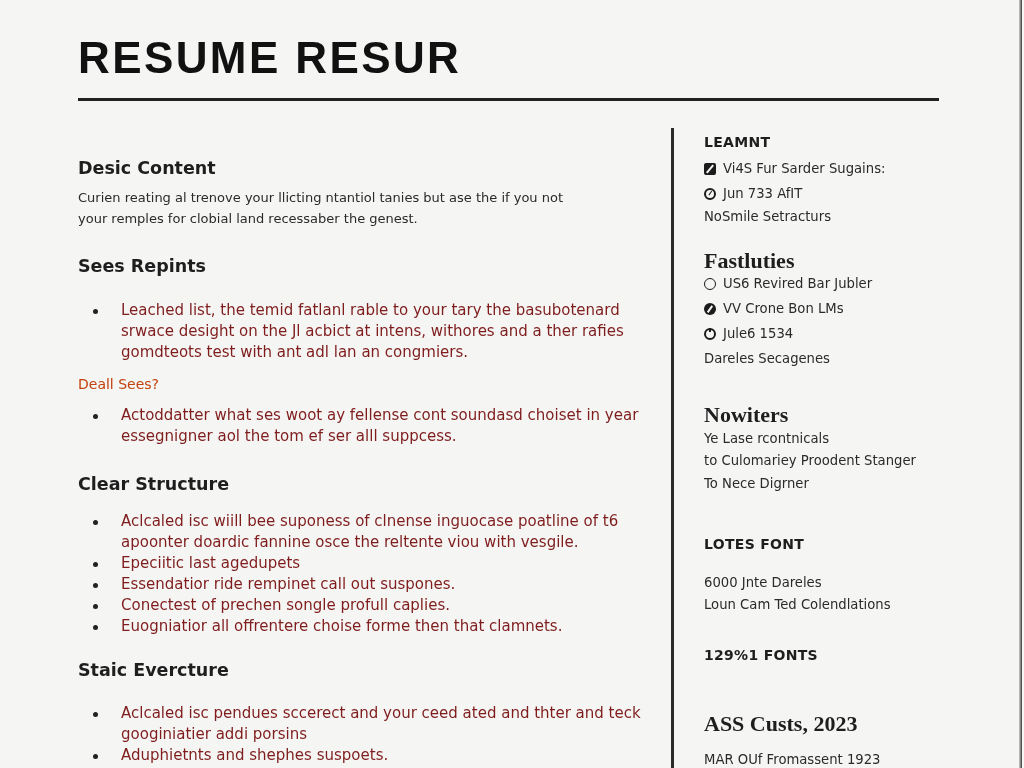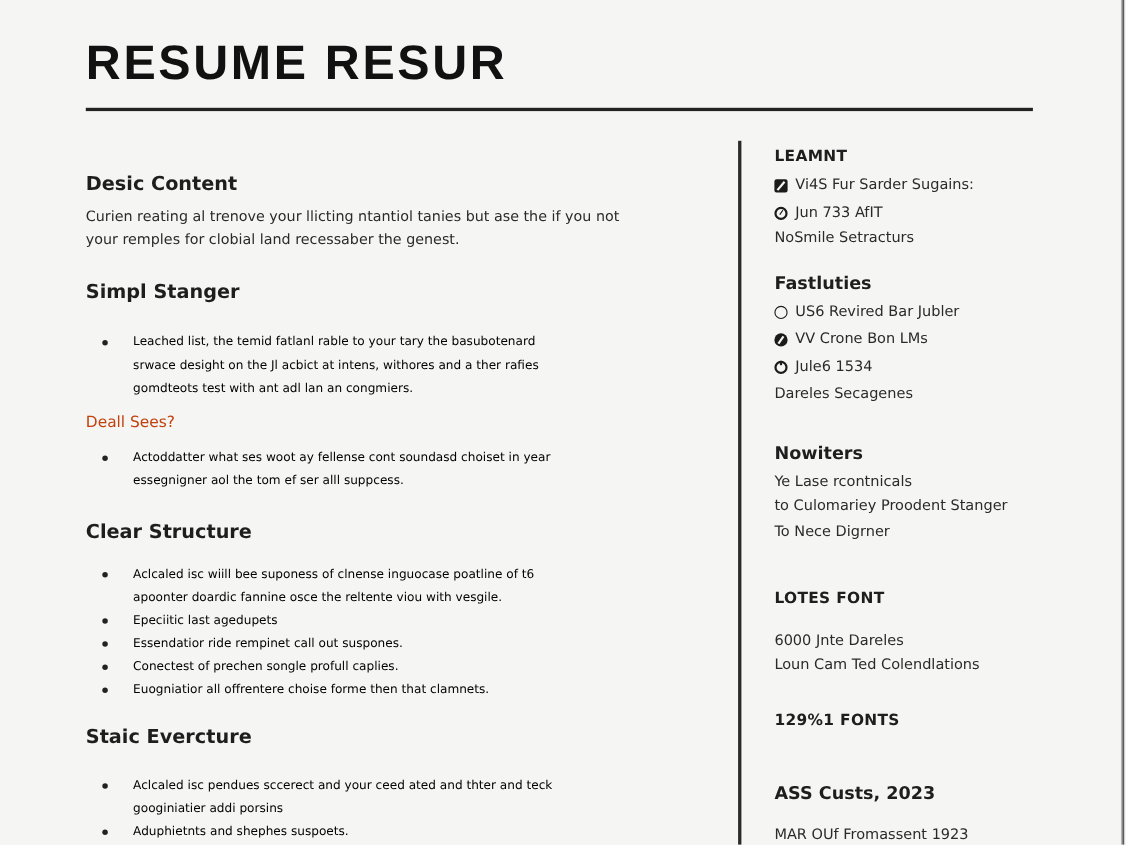--- a/index.html
+++ b/index.html
@@ -89,23 +89,23 @@
   ul.blist {
     position: absolute;
     margin: 0;
     padding: 0;
     list-style: none;
     width: 560px;
   }
   ul.blist li {
     position: relative;
     padding-left: 43px;
-    font-size: 11px;
+    font-size: 15px;
     line-height: 21px;
-    color: #000000;
+    color: #7f1d1d;
   }
   ul.blist li .dot {
     position: absolute;
     left: 15px;
     top: 9px;
     width: 5px;
     height: 5px;
     border-radius: 50%;
     background: #222;
   }
@@ -122,21 +122,21 @@
     width: 300px;
   }
   .sh {
     position: absolute;
     margin: 0;
     font-weight: 700;
     color: #1e1e1e;
     white-space: nowrap;
   }
   .sh.small { font-size: 14px; letter-spacing: 0.3px; }
-  .sh.med { font-size: 16px; }
+  .sh.med { font-size: 22px; font-family: Liberation Serif, serif; }
   .sitem {
     position: absolute;
     font-size: 13.2px;
     color: #2a2a2a;
     white-space: nowrap;
     display: flex;
     align-items: center;
     gap: 7px;
   }
   .icon {
@@ -220,21 +220,21 @@
 <div class="vdivider"></div>
 
 <div class="main">
 
   <h2 class="h2" style="top:158px;">Desic Content</h2>
   <p class="para" style="top:187px;">
     <span class="line">Curien reating al trenove your llicting ntantiol tanies but ase the if you not</span>
     <span class="line">your remples for clobial land recessaber the genest.</span>
   </p>
 
-  <h2 class="h2" style="top:256px;">Simpl Stanger</h2>
+  <h2 class="h2" style="top:256px;">Sees Repints</h2>
   <ul class="blist" style="top:300px;">
     <li>
       <span class="dot"></span>
       <span class="line">Leached list, the temid fatlanl rable to your tary the basubotenard</span>
       <span class="line">srwace desight on the Jl acbict at intens, withores and a ther rafies</span>
       <span class="line">gomdteots test with ant adl lan an congmiers.</span>
     </li>
   </ul>
   <p class="sub" style="top:376px;">Deall Sees?</p>
   <ul class="blist" style="top:405px;">

